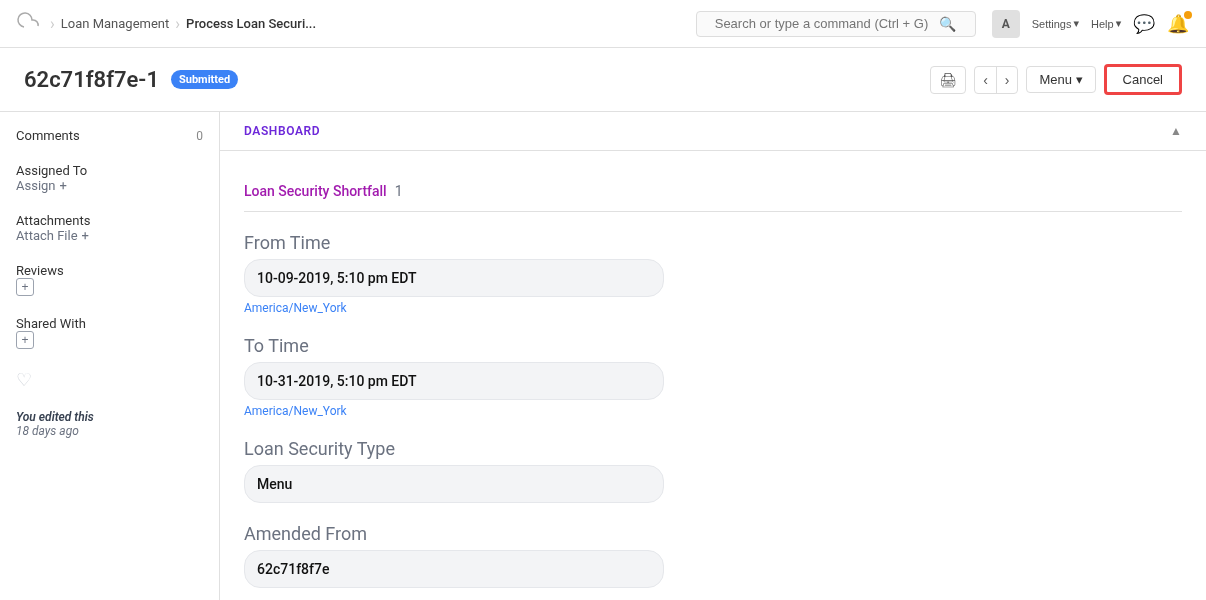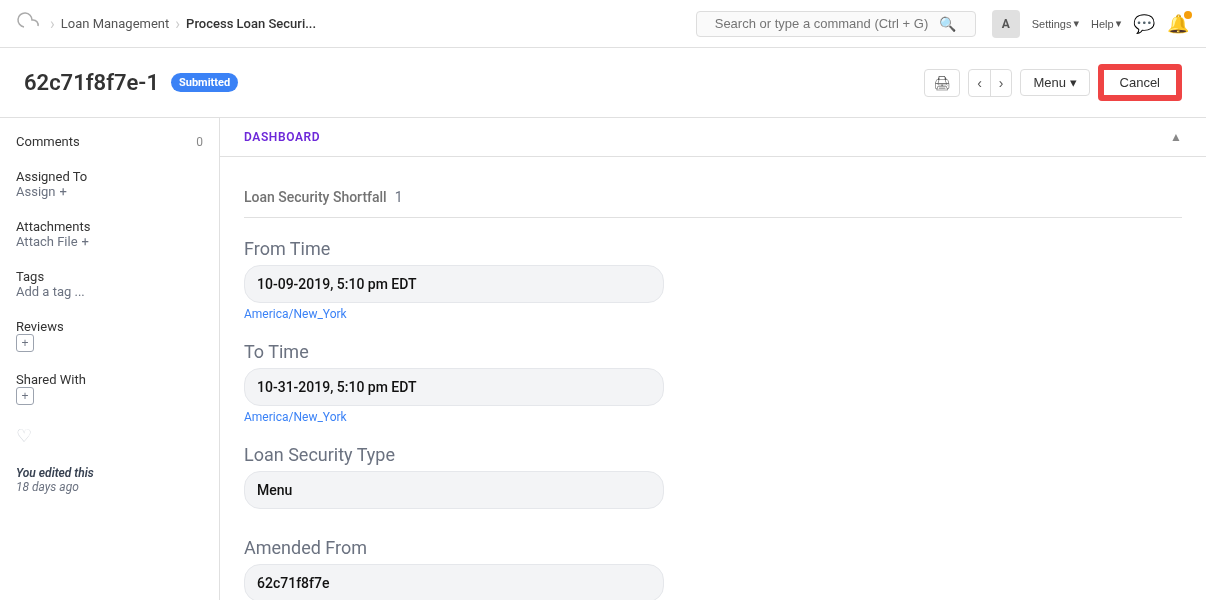--- a/index.html
+++ b/index.html
@@ -120,21 +120,21 @@
       border: 1px solid #ddd;
       border-radius: 4px;
       padding: 5px 12px;
       cursor: pointer;
       font-size: 13px;
       color: #333;
       display: flex; align-items: center; gap: 4px;
     }
     .cancel-btn {
       background: #fff;
-      border: 6px solid #ef4444;
+      border: 3px solid #ef4444;
       border-radius: 4px;
       padding: 5px 16px;
       cursor: pointer;
       font-size: 13px;
       color: #333;
     }
 
     
     .main-layout {
       display: flex;
@@ -213,21 +213,21 @@
 
     .dashboard-content { padding: 20px 24px; }
     .dashboard-row {
       display: flex;
       align-items: center;
       padding: 12px 0;
       border-bottom: 1px solid #e0e0e0;
     }
     .dashboard-row-label {
       font-size: 14px;
-      color: #737373;
+      color: #a21caf;
       font-weight: 500;
     }
     .dashboard-row-count {
       font-size: 14px;
       color: #6b7280;
       margin-left: 8px;
     }
     .form-label {
       font-size: 18px;
       color: #6b7280;
@@ -322,24 +322,20 @@
     </div>
 
     <div class="sidebar-section">
       <div class="sidebar-section-title">Attachments</div>
       <div class="sidebar-link">
         <span>Attach File</span>
         <span>+</span>
       </div>
     </div>
 
-    <div class="sidebar-section">
-      <div class="sidebar-section-title">Tags</div>
-      <div class="sidebar-link">Add a tag ...</div>
-    </div>
 
     <div class="sidebar-section">
       <div class="sidebar-section-title">Reviews</div>
       <button class="add-btn">+</button>
     </div>
 
     <div class="sidebar-section">
       <div class="sidebar-section-title">Shared With</div>
       <button class="add-btn">+</button>
     </div>
@@ -381,20 +377,20 @@
         <div class="form-label">To Time</div>
         <div class="form-field">10-31-2019, 5:10 pm EDT</div>
         <div class="form-sublabel">America/New_York</div>
       </div>
 
       <div style="margin-top: 20px;">
         <div class="form-label">Loan Security Type</div>
         <div class="form-field">Menu</div>
       </div>
 
-      <div style="margin-top: 28px;">
+      <div style="margin-top: 20px;">
         <div class="form-label">Amended From</div>
         <div class="form-field">62c71f8f7e</div>
       </div>
 
     </div>
   </main>
 </div>
 
 </body></html>

